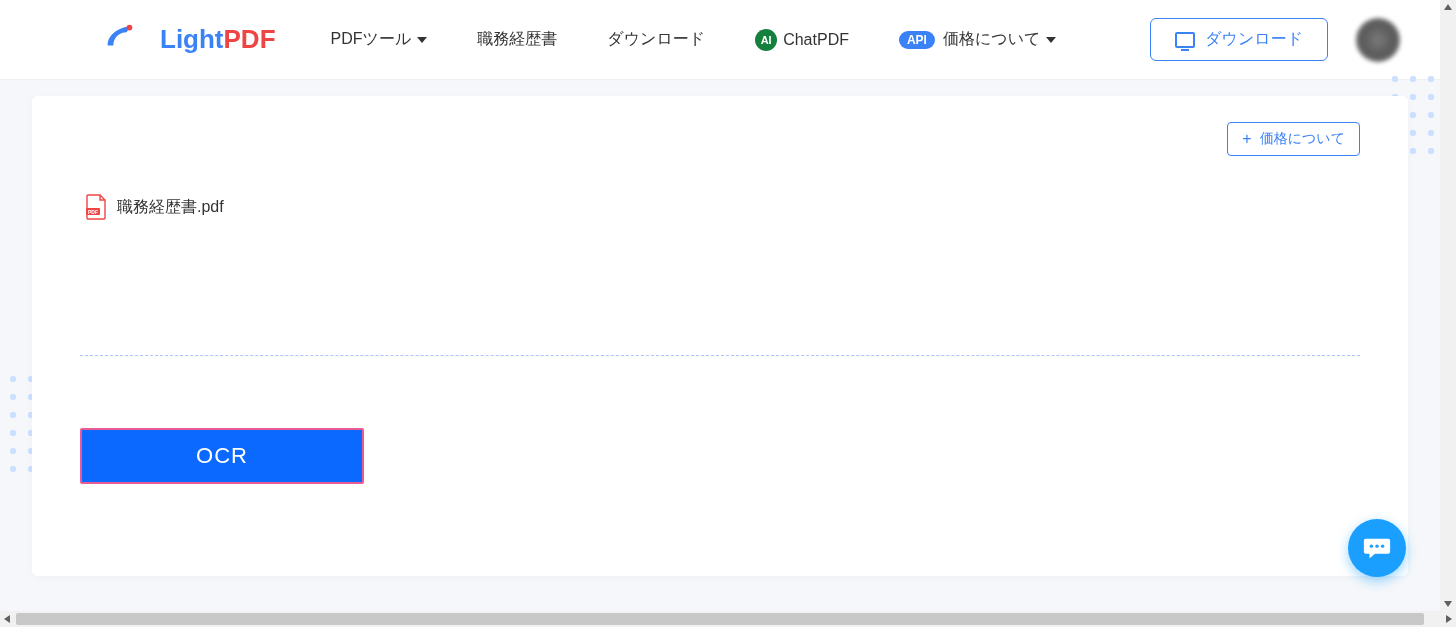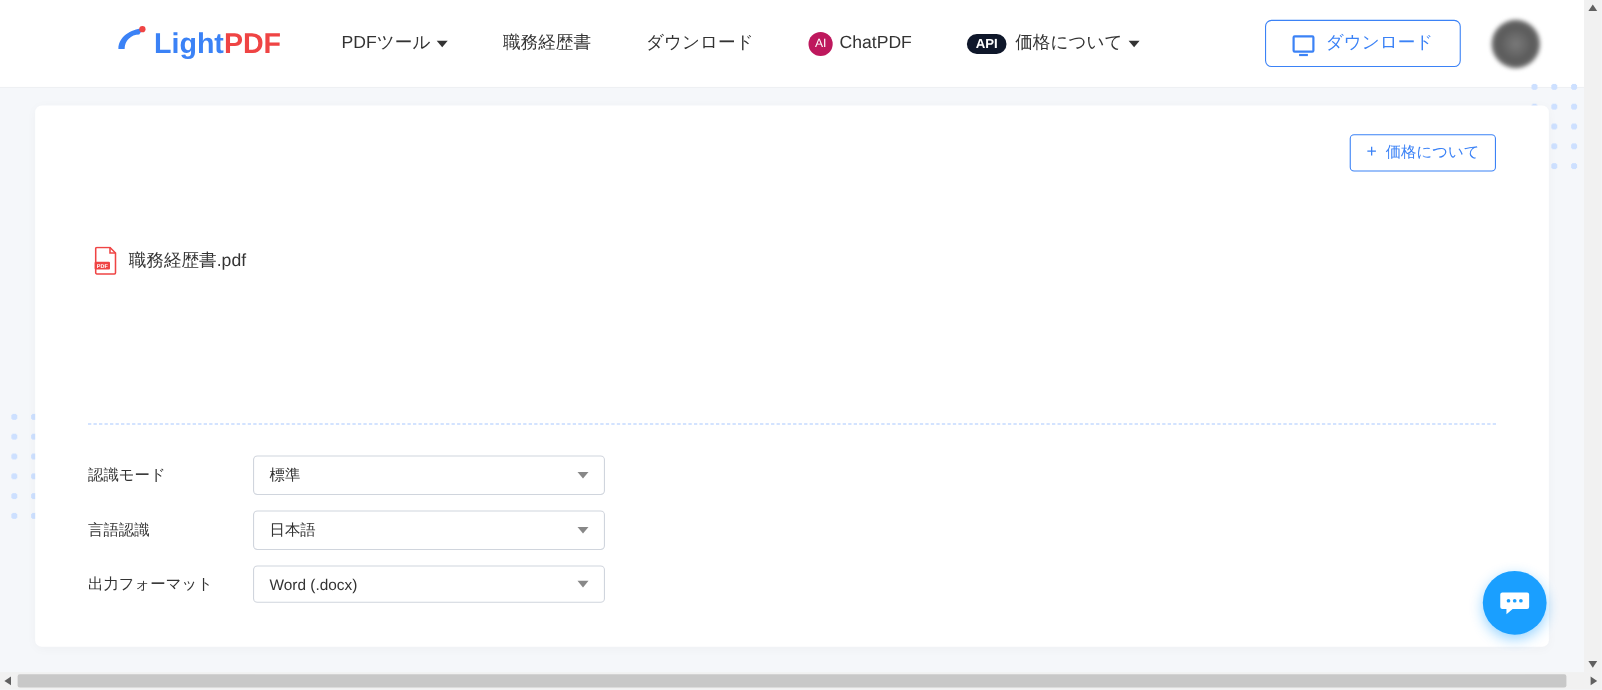--- a/index.html
+++ b/index.html
@@ -21,21 +21,21 @@
       background: #ffffff;
       height: 80px;
       display: flex;
       align-items: center;
       padding: 0 40px 0 100px;
       border-bottom: 1px solid #eef0f3;
     }
     .logo {
       display: flex;
       align-items: center;
-      gap: 2px;
+      gap: 22px;
       margin-right: 55px;
     }
     .logo-icon svg { width: 38px; height: 38px; }
     .logo-text {
       font-size: 26px;
       font-weight: 600;
     }
     .logo-text .light { color: #3b82f6; }
     .logo-text .pdf { color: #ef4444; }
     .nav { display: flex; align-items: center; gap: 50px; }
@@ -51,31 +51,31 @@
     .chevron-down {
       width: 0; height: 0;
       border-left: 5px solid transparent;
       border-right: 5px solid transparent;
       border-top: 6px solid #333;
       margin-left: 2px;
     }
     .ai-badge {
       width: 22px; height: 22px;
       border-radius: 50%;
-      background: #be185d;
+      background: #15803d;
       color: #fff;
       display: inline-flex;
       align-items: center;
       justify-content: center;
       font-size: 11px;
-      font-weight: 400;
+      font-weight: 700;
       margin-right: 2px;
     }
     .api-badge {
-      background: #0f172a;
+      background: #3b82f6;
       color: #fff;
       border-radius: 12px;
       padding: 2px 8px;
       font-size: 12px;
       font-weight: 700;
       margin-right: 4px;
     }
     .header-right {
       margin-left: auto;
       display: flex;
@@ -160,21 +160,21 @@
       border-radius: 4px;
       padding: 7px 14px;
       font-size: 14px;
       cursor: pointer;
     }
     .plus-icon { font-size: 16px; line-height: 1; }
     .file-row {
       display: flex;
       align-items: center;
       gap: 10px;
-      margin-top: 68px;
+      margin-top: 38px;
       margin-left: 5px;
     }
     .pdf-file-icon {
       width: 22px; height: 26px;
       position: relative;
     }
     .pdf-file-icon svg { width: 100%; height: 100%; }
     .file-name { font-size: 16px; color: #333; }
     .divider {
       border: none;
@@ -337,43 +337,21 @@
             <path d="M3 1 h12 l5 5 v18 a1 1 0 0 1 -1 1 h-16 a1 1 0 0 1 -1 -1 v-22 a1 1 0 0 1 1 -1 z" fill="none" stroke="#ef4444" stroke-width="1.4"></path>
             <path d="M15 1 v5 h5" fill="none" stroke="#ef4444" stroke-width="1.4"></path>
             <rect x="1" y="14" width="14" height="7" rx="1" fill="#ef4444"></rect>
             <text x="8" y="19.5" text-anchor="middle" font-size="5" fill="#fff" font-weight="700">PDF</text>
           </svg>
         </span>
         <span class="file-name">職務経歴書.pdf</span>
       </div>
       <hr class="divider">
       <div class="options-row">
-        <div class="options-col">
-          <div class="option-line">
-            <span class="option-label">認識モード</span>
-            <div class="select-box">
-              <span>標準</span>
-              <span class="select-chevron"></span>
-            </div>
-          </div>
-          <div class="option-line">
-            <span class="option-label">言語認識</span>
-            <div class="select-box">
-              <span>日本語</span>
-              <span class="select-chevron"></span>
-            </div>
-          </div>
-          <div class="option-line">
-            <span class="option-label">出力フォーマット</span>
-            <div class="select-box">
-              <span>Word (.docx)</span>
-              <span class="select-chevron"></span>
-            </div>
-          </div>
-        </div>
+        <button class="ocr-btn">OCR</button>
       </div>
     </div>
   </div>
 
   <div class="chat-bubble">
     <svg viewBox="0 0 32 32">
       <path d="M4 6 h24 a2 2 0 0 1 2 2 v12 a2 2 0 0 1 -2 2 h-14 l-6 5 v-5 h-4 a2 2 0 0 1 -2 -2 v-12 a2 2 0 0 1 2 -2 z" fill="#fff"></path>
       <circle cx="10" cy="14" r="1.8" fill="#1a9fff"></circle>
       <circle cx="16" cy="14" r="1.8" fill="#1a9fff"></circle>
       <circle cx="22" cy="14" r="1.8" fill="#1a9fff"></circle>

